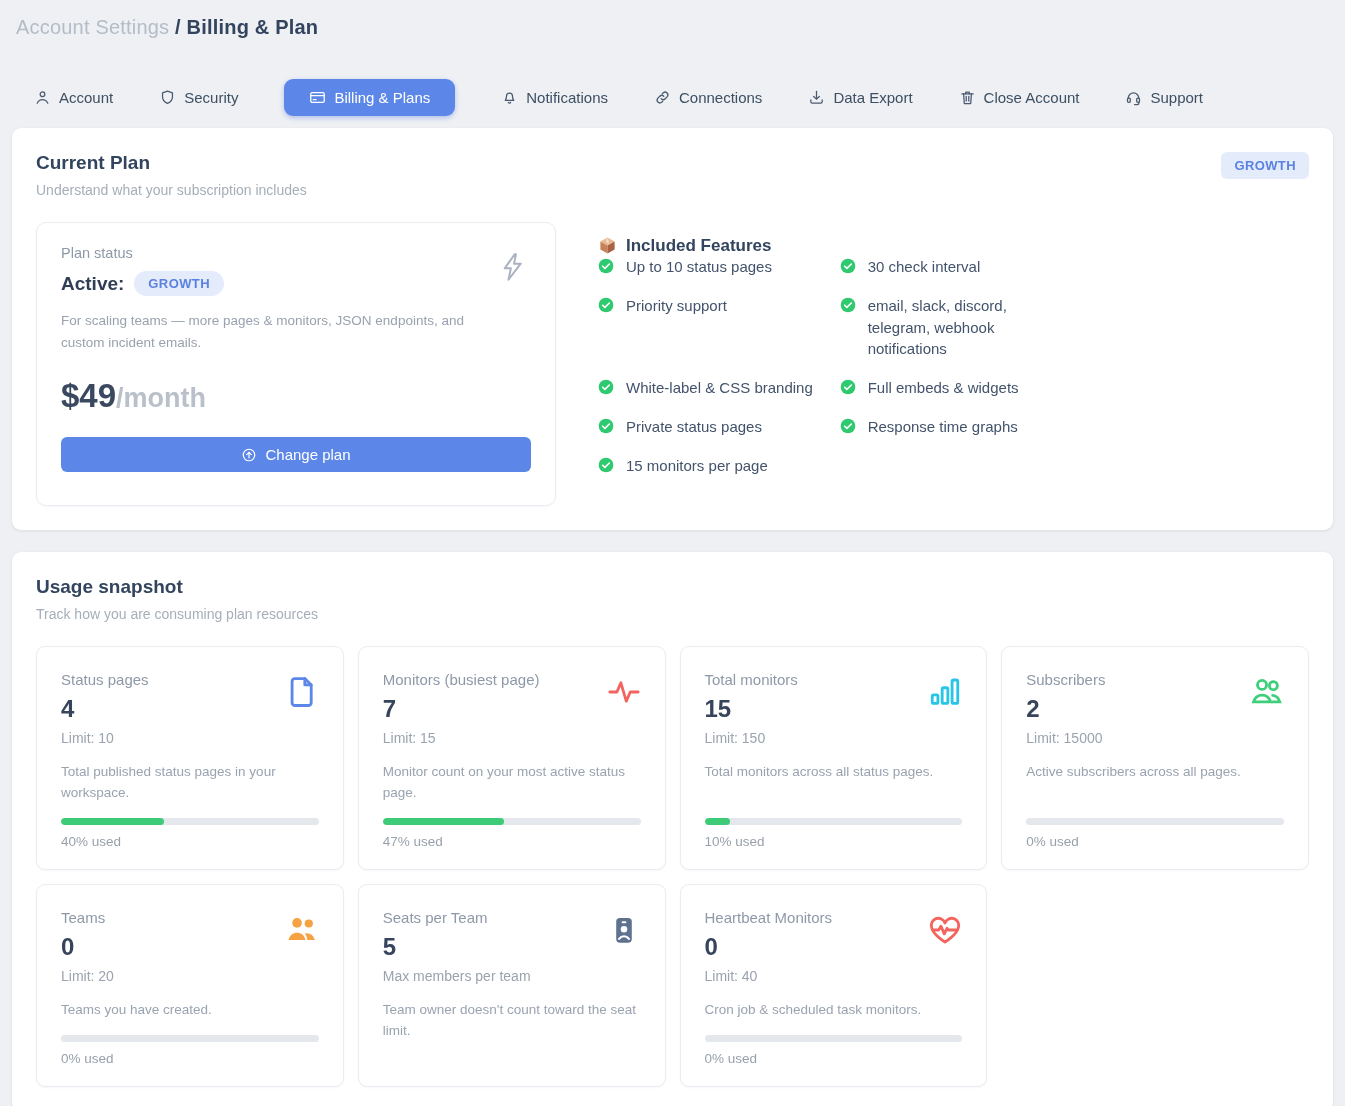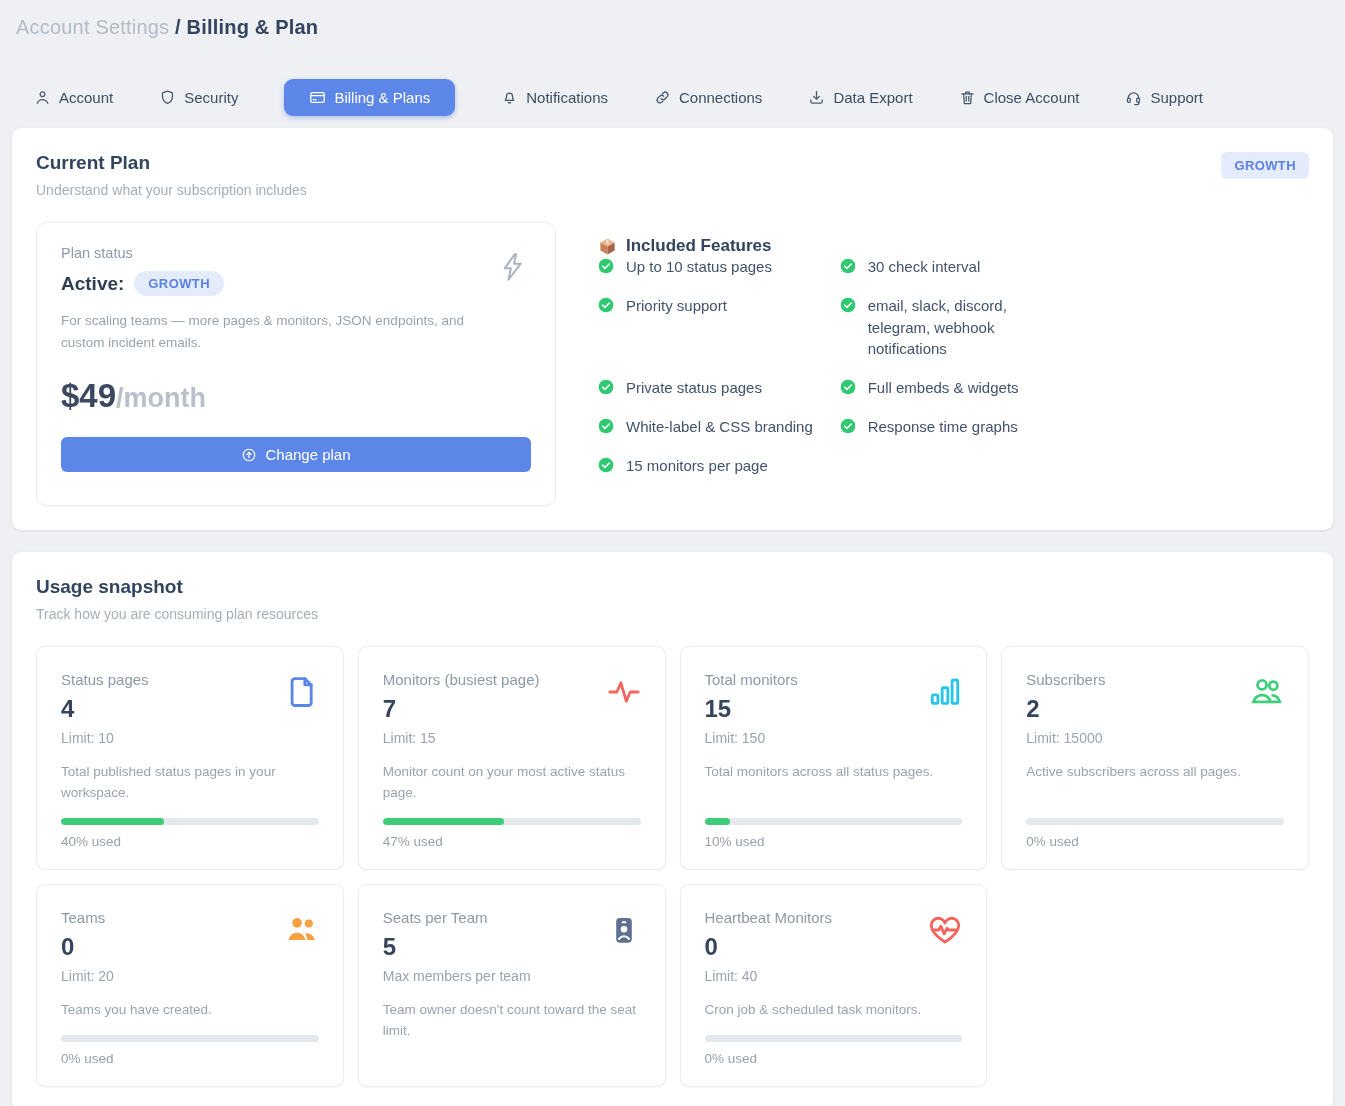--- a/index.html
+++ b/index.html
@@ -68,21 +68,21 @@
   .bolt-icon svg { width: 100%; height: 100%; }
   .change-btn {
     margin-top: 22px; width: 100%; height: 35px; border: none; border-radius: 6px;
     background: #5c87e8; color: #fff; font-size: 15px; font-family: "Liberation Sans", sans-serif;
     display: flex; align-items: center; justify-content: center; gap: 8px; cursor: pointer;
   }
   .change-btn .cicon { display: inline-flex; width: 16px; height: 16px; }
   .change-btn .cicon svg { width: 100%; height: 100%; }
 
   .features { flex: 1; margin-left: 42px; padding-top: 14px; }
-  .features-title { display: flex; align-items: center; gap: 9px; font-size: 17px; font-weight: 700; color: #33455e; }
+  .features-title { display: flex; gap: 9px; font-size: 17px; font-weight: 700; color: #33455e; }
   .features-title .picon { display: inline-flex; width: 19px; height: 19px; }
   .features-title .picon svg { width: 100%; height: 100%; }
   .features-grid {
     display: grid; grid-template-columns: 1fr 1fr 1fr; grid-template-rows: repeat(5, auto);
     grid-auto-flow: column; column-gap: 20px; row-gap: 17px; max-width: 705px;
   }
   .feature { display: flex; gap: 12px; font-size: 15px; color: #42536b; line-height: 1.45; max-width: 330px; }
   .feature .check { flex: 0 0 16px; width: 16px; height: 16px; margin-top: 2px; display: inline-flex; }
   .feature .check svg { width: 100%; height: 100%; }
 
@@ -266,30 +266,30 @@
               </span>
             <span>Priority support</span>
           </div>
           <div class="feature">
             <span class="check">
                 <svg viewBox="0 0 24 24">
                   <circle cx="12" cy="12" r="11" fill="#2fc96f"></circle>
                   <path d="M7 12.3l3.3 3.3L17 9" fill="none" stroke="#fff" stroke-width="2.4" stroke-linecap="round" stroke-linejoin="round"></path>
                 </svg>
               </span>
+            <span>White-label &amp; CSS branding</span>
+          </div>
+          <div class="feature">
+            <span class="check">
+                <svg viewBox="0 0 24 24">
+                  <circle cx="12" cy="12" r="11" fill="#2fc96f"></circle>
+                  <path d="M7 12.3l3.3 3.3L17 9" fill="none" stroke="#fff" stroke-width="2.4" stroke-linecap="round" stroke-linejoin="round"></path>
+                </svg>
+              </span>
             <span>Private status pages</span>
-          </div>
-          <div class="feature">
-            <span class="check">
-                <svg viewBox="0 0 24 24">
-                  <circle cx="12" cy="12" r="11" fill="#2fc96f"></circle>
-                  <path d="M7 12.3l3.3 3.3L17 9" fill="none" stroke="#fff" stroke-width="2.4" stroke-linecap="round" stroke-linejoin="round"></path>
-                </svg>
-              </span>
-            <span>White-label &amp; CSS branding</span>
           </div>
           <div class="feature">
             <span class="check">
                 <svg viewBox="0 0 24 24">
                   <circle cx="12" cy="12" r="11" fill="#2fc96f"></circle>
                   <path d="M7 12.3l3.3 3.3L17 9" fill="none" stroke="#fff" stroke-width="2.4" stroke-linecap="round" stroke-linejoin="round"></path>
                 </svg>
               </span>
             <span>15 monitors per page</span>
           </div>

